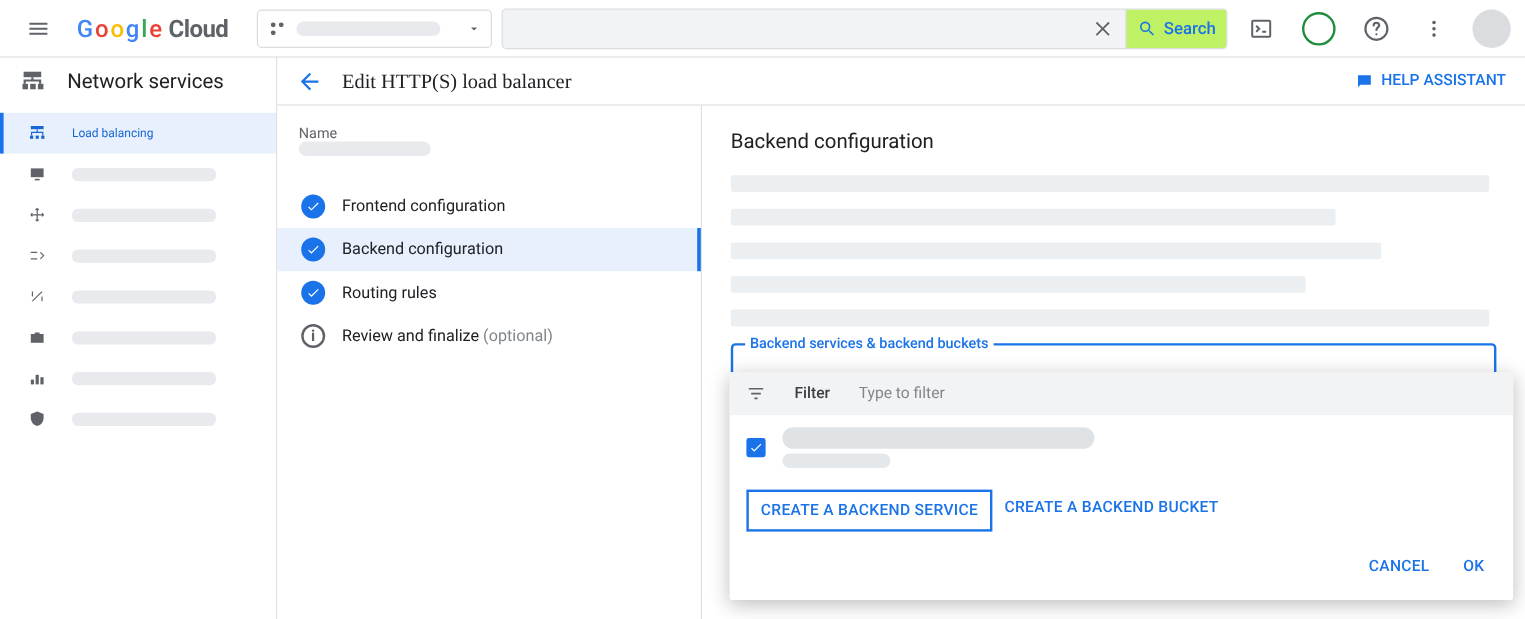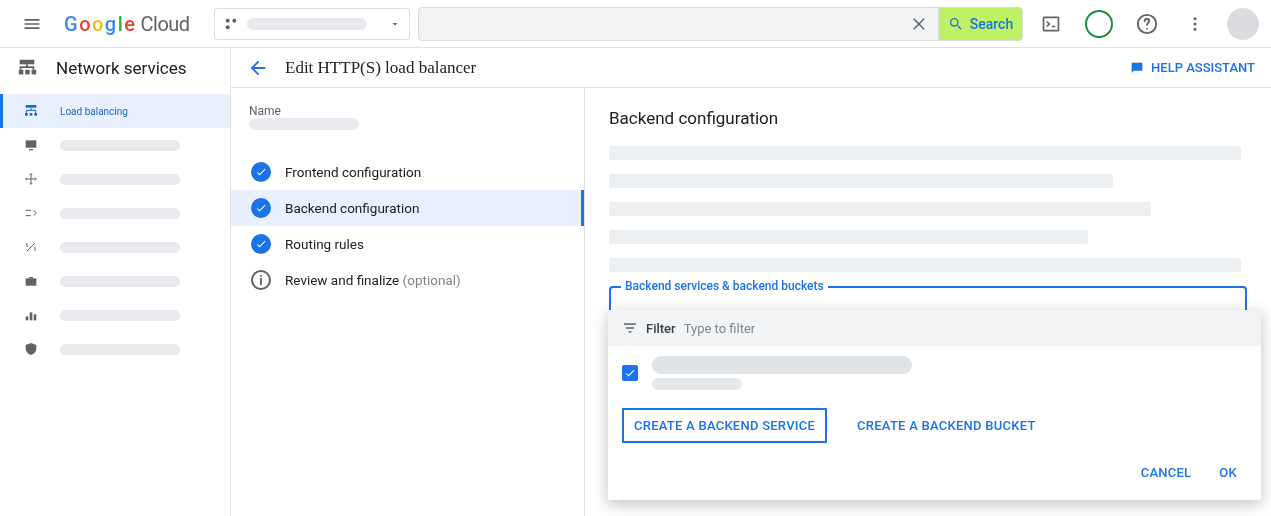--- a/index.html
+++ b/index.html
@@ -36,21 +36,21 @@
       font-size: 20px;
       letter-spacing: -0.5px;
       margin-right: 16px;
     }
     .logo .g1{color:#4285F4;font-weight:500}
     .logo .g2{color:#EA4335;font-weight:500}
     .logo .g3{color:#FBBC05;font-weight:500}
     .logo .g4{color:#4285F4;font-weight:500}
     .logo .g5{color:#34A853;font-weight:500}
     .logo .g6{color:#EA4335;font-weight:500}
-    .logo .cloud{color:#5f6368; margin-left:4px; font-weight:400}
+    .logo .cloud{color:#5f6368; margin-left:4px; font-weight:700}
 
     .project-selector {
       width: 196px; height: 32px;
       border:1px solid #dadce0;
       border-radius:4px;
       display:flex; align-items:center;
       padding:0 8px;
       color:#5f6368;
       cursor:pointer;
       justify-content: space-between;
@@ -282,40 +282,40 @@
       background:#fff;
       box-shadow: 0 4px 16px rgba(0,0,0,0.25);
       border-radius:2px;
       z-index:50;
       padding-bottom:8px;
     }
     .filter-bar {
       height:36px;
       background:#f1f3f4;
       display:flex; align-items:center;
-      padding:0 14px; gap:8px;
+      padding:0 14px; gap:24px;
       font-size:13px;
     }
     .filter-bar .flabel{color:#3c4043; font-weight:500}
     .filter-bar .fhint{color:#80868b;}
     .option-row {
       display:flex; align-items:center;
       padding:10px 14px; gap:14px;
     }
     .checkbox {
       width:16px; height:16px; border-radius:2px;
       background:#1a73e8;
       display:flex; align-items:center; justify-content:center;
     }
     .option-texts .ph1{width:260px;height:18px;background:#dfe3e6;border-radius:9px;margin-bottom:4px;}
     .option-texts .ph2{width:90px;height:12px;background:#e5e8ea;border-radius:6px;}
 
     .dropdown-actions {
-      display:flex; align-items:center;
-      padding:8px 14px; gap:20px;
+      display:flex; 
+      padding:8px 14px; 
     }
     .btn-link {
       color:#1a73e8; font-weight:500; font-size:13px;
       padding:8px 10px; cursor:pointer;
       letter-spacing:.25px;
     }
     .btn-primary-outline {
       border:2px solid #1a73e8;
       color:#1a73e8; font-weight:500; font-size:13px;
       padding:8px 10px; cursor:pointer;

